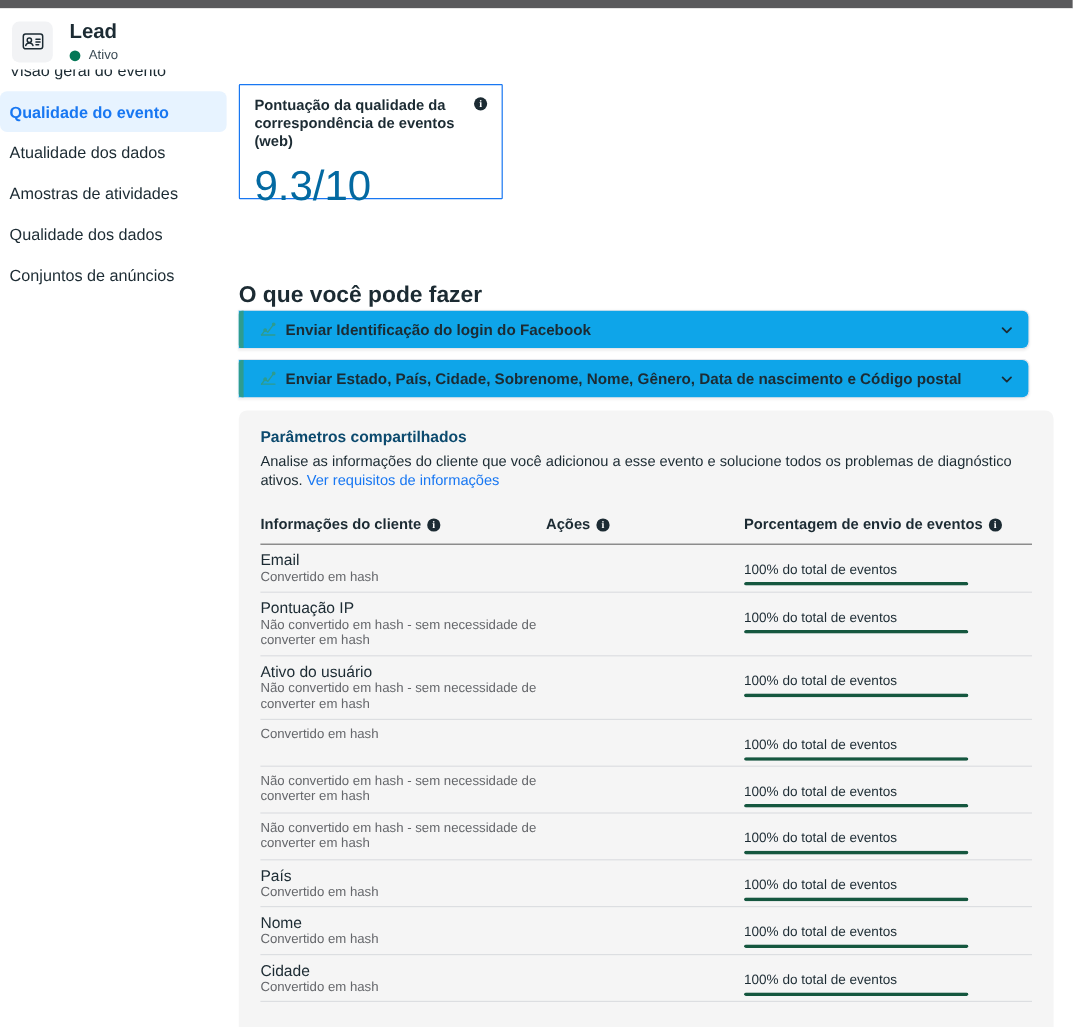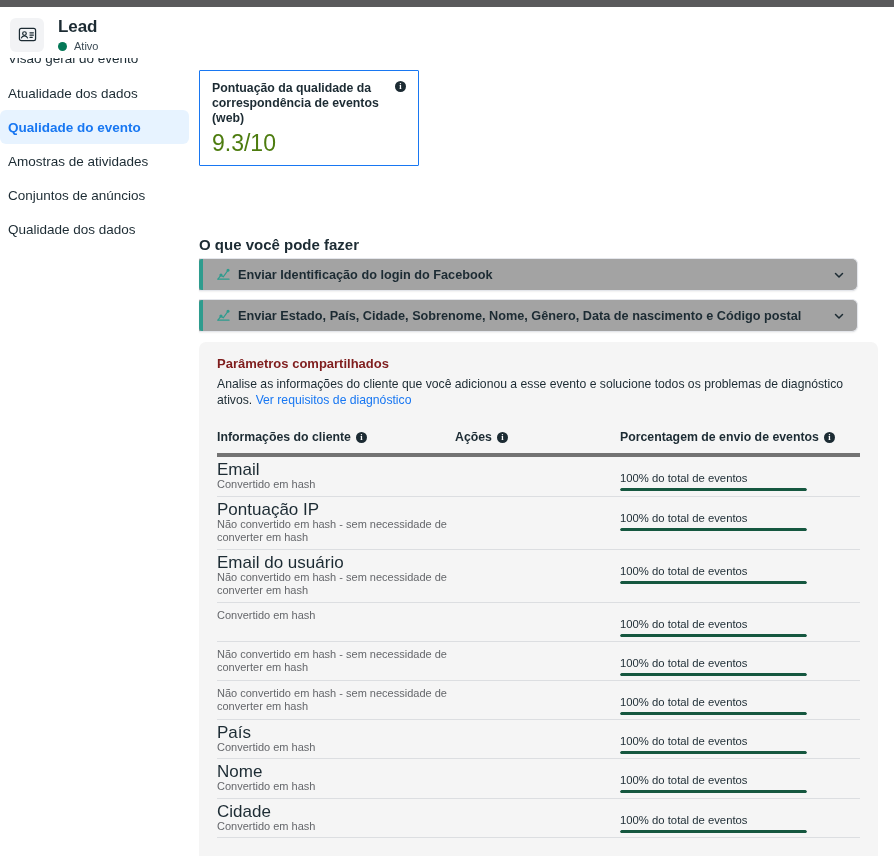--- a/index.html
+++ b/index.html
@@ -100,51 +100,51 @@
   .score-card-head {
     display: flex; justify-content: space-between;
     align-items: flex-start;
   }
   .score-card-label {
     font-size: 12.3px; font-weight: bold;
     color: #1c2b33; line-height: 15px;
     width: 175px;
   }
   .score-card-value {
-    font-size: 23px; color: #4d7c0f;
-    line-height: 32px; margin-top: 1px;
+    font-size: 35px; color: #0369a1;
+    line-height: 32px; margin-top: 14px;
     font-weight: normal;
   }
 
   
   .info-icon {
     width: 11px; height: 11px;
     border-radius: 50%;
     background: #1c2b33;
     color: #ffffff;
     font-size: 8.5px; font-weight: bold;
     font-family: "Liberation Serif", serif;
     display: inline-flex;
     align-items: center; justify-content: center;
     flex: none; line-height: 1;
   }
 
   
   .section-title {
     position: absolute; top: 178px; left: 10px;
-    font-size: 15px; font-weight: bold;
+    font-size: 19px; font-weight: bold;
     color: #1c2b33;
   }
 
   
   .reco-list { position: absolute; top: 200px; left: 10px; width: 659px; }
   .reco-card {
     position: relative;
     height: 33px;
-    background: #a3a3a3;
+    background: #0ea5e9;
     border: 1px solid #e4e6eb;
     border-left: none;
     border-radius: 0 6px 6px 0;
     display: flex; align-items: center;
     margin-bottom: 8px;
     padding-left: 18px;
     padding-right: 12px;
     box-shadow: 0 1px 2px rgba(0,0,0,0.06);
     cursor: pointer;
   }
@@ -166,52 +166,52 @@
   
   .params-panel {
     position: absolute; top: 284px; left: 10px;
     width: 679px; min-height: 514px;
     background: #f5f5f5;
     border-radius: 7px 7px 0 0;
     padding: 14px 18px 0 18px;
   }
   .params-title {
     font-size: 13px; font-weight: bold;
-    color: #7f1d1d; margin-bottom: 6px;
+    color: #0c4a6e; margin-bottom: 6px;
   }
   .params-desc {
     font-size: 12.2px; color: #1c2b33;
     line-height: 15.5px; width: 645px;
   }
   .params-link { color: #1877f2; cursor: pointer; }
 
   
   .ptable { margin-top: 22px; width: 643px; }
   .ptable-head {
     display: flex; 
     padding-bottom: 9px;
-    border-bottom: 4px solid #737373;
+    border-bottom: 1px solid #737373;
   }
   .th {
     font-size: 12.3px; font-weight: bold;
     color: #1c2b33;
     display: flex; align-items: center; gap: 5px;
   }
   .col-info { width: 238px; flex: none; }
   .col-actions { width: 165px; flex: none; }
   .col-pct { flex: 1; }
 
   .ptable-row {
     display: flex; align-items: flex-start;
     padding: 5px 0 4px 0;
     border-bottom: 1px solid #dcdee1;
     min-height: 36px;
   }
   .cell-name {
-    font-size: 17px; color: #1c2b33;
+    font-size: 13px; color: #1c2b33;
     line-height: 15px;
   }
   .cell-sub {
     font-size: 11px; color: #65676b;
     line-height: 13.5px; margin-top: 1px;
   }
   .cell-pct-wrap { padding-top: 10px; }
   .cell-pct-label {
     font-size: 11.3px; color: #1c2b33;
     line-height: 13px; margin-bottom: 3px;
@@ -248,34 +248,34 @@
         <span class="header-status-label">Ativo</span>
       </div>
     </div>
   </div>
 
   <div class="sidebar">
     <div class="sidebar-item clipped">
       <span>Visão geral do evento</span>
     </div>
     <div class="sidebar-spacer"></div>
+    <div class="sidebar-item active">
+      <span>Qualidade do evento</span>
+    </div>
     <div class="sidebar-item">
       <span>Atualidade dos dados</span>
     </div>
-    <div class="sidebar-item active">
-      <span>Qualidade do evento</span>
-    </div>
     <div class="sidebar-item">
       <span>Amostras de atividades</span>
     </div>
     <div class="sidebar-item">
+      <span>Qualidade dos dados</span>
+    </div>
+    <div class="sidebar-item">
       <span>Conjuntos de anúncios</span>
-    </div>
-    <div class="sidebar-item">
-      <span>Qualidade dos dados</span>
     </div>
   </div>
 
   <div class="main">
 
     <div class="score-card">
       <div class="score-card-head">
         <div class="score-card-label">Pontuação da qualidade da correspondência de eventos (web)</div>
         <span class="info-icon">i</span>
       </div>
@@ -321,21 +321,21 @@
           </svg>
         </span>
       </div>
 
     </div>
 
     <div class="params-panel">
       <div class="params-title">Parâmetros compartilhados</div>
       <div class="params-desc">
         <span>Analise as informações do cliente que você adicionou a esse evento e solucione todos os problemas de diagnóstico ativos.</span>
-        <span class="params-link">Ver requisitos de diagnóstico</span>
+        <span class="params-link">Ver requisitos de informações</span>
       </div>
 
       <div class="ptable">
         <div class="ptable-head">
           <div class="th col-info">
             <span>Informações do cliente</span>
             <span class="info-icon">i</span>
           </div>
           <div class="th col-actions">
             <span>Ações</span>
@@ -368,21 +368,21 @@
               <div class="col-actions"></div>
               <div class="col-pct cell-pct-wrap">
                 <div class="cell-pct-label">100% do total de eventos</div>
                 <div class="bar-track">
                   <div class="bar-fill" style="width: 100%; background: rgb(21, 87, 63);"></div>
                 </div>
               </div>
             </div>
             <div class="ptable-row">
               <div class="col-info">
-                <div class="cell-name">Email do usuário</div>
+                <div class="cell-name">Ativo do usuário</div>
                 <div class="cell-sub">Não convertido em hash - sem necessidade de converter em hash</div>
               </div>
               <div class="col-actions"></div>
               <div class="col-pct cell-pct-wrap">
                 <div class="cell-pct-label">100% do total de eventos</div>
                 <div class="bar-track">
                   <div class="bar-fill" style="width: 100%; background: rgb(21, 87, 63);"></div>
                 </div>
               </div>
             </div>

